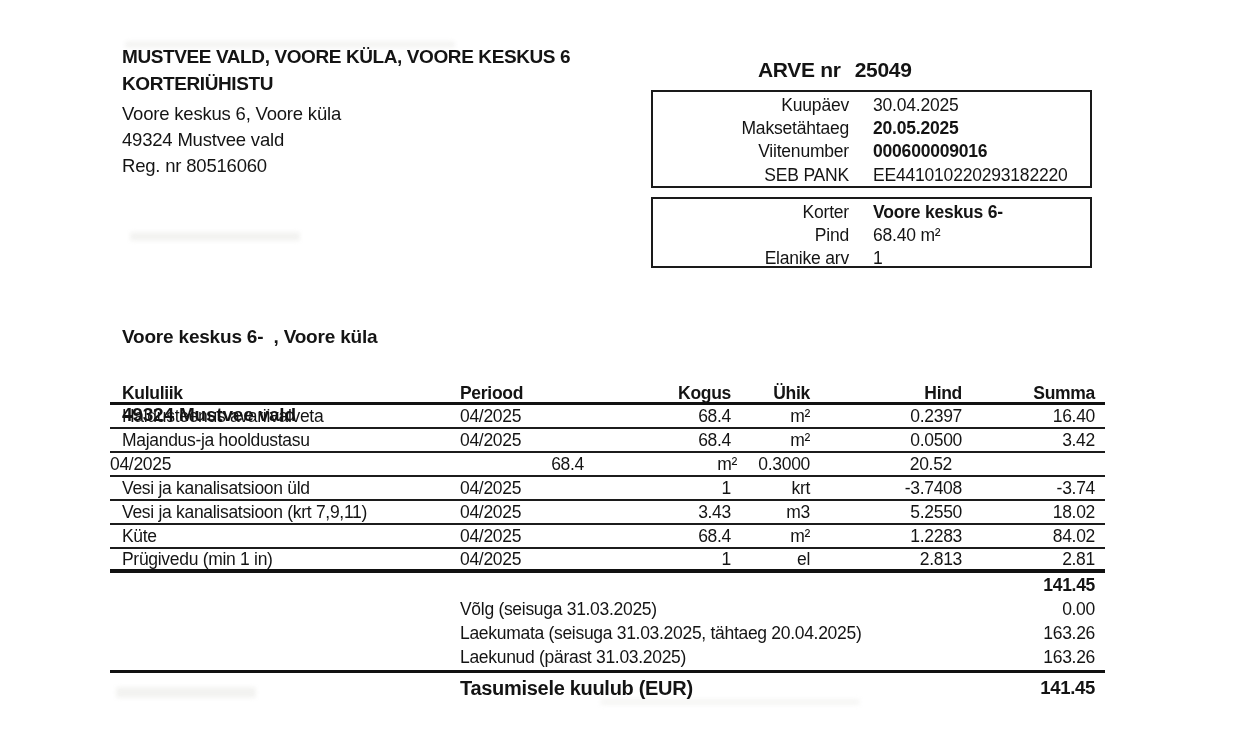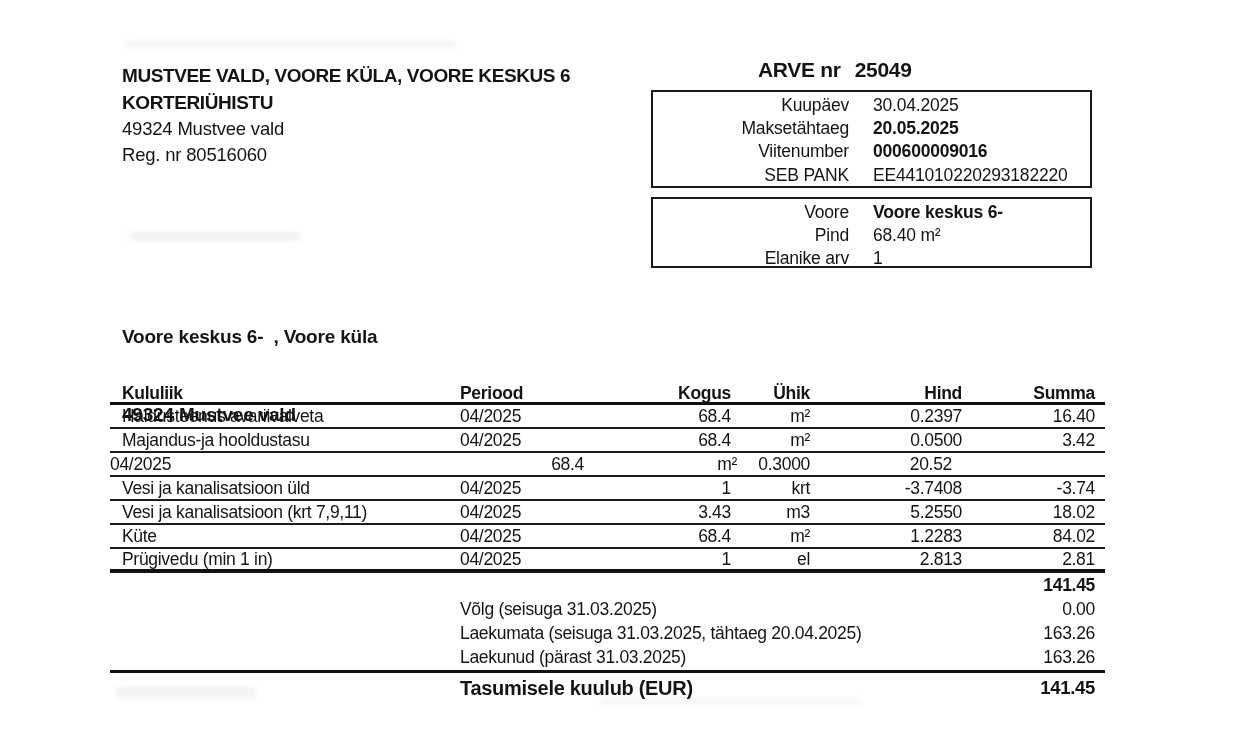--- a/index.html
+++ b/index.html
@@ -13,21 +13,21 @@
   .page { position: relative; width: 1236px; height: 737px; overflow: hidden; background: #ffffff; }
 
   
   .smudge { position: absolute; background: #ebebe8; filter: blur(2px); border-radius: 3px; }
   .smudge-1 { left: 125px; top: 41px;  width: 330px; height: 7px;  opacity: .55; }
   .smudge-2 { left: 130px; top: 232px; width: 170px; height: 9px;  opacity: .6; }
   .smudge-3 { left: 116px; top: 687px; width: 140px; height: 11px; opacity: .6; }
   .smudge-4 { left: 600px; top: 699px; width: 260px; height: 6px;  opacity: .45; }
 
   
-  .sender { position: absolute; left: 122px; top: 62px; }
+  .sender { position: absolute; left: 122px; top: 43px; }
   .sender .name { font-size: 19px; font-weight: 700; line-height: 27px; letter-spacing: -0.4px; }
   .sender .addr { font-size: 18.5px; line-height: 26px; }
   .sender .addr-first { margin-top: 4px; }
 
   
   .arve-title { position: absolute; left: 758px; top: 58px; font-size: 21px; font-weight: 700; letter-spacing: -0.3px; }
   .arve-title .num { margin-left: 14px; }
 
   
   .ibox { position: absolute; left: 651px; width: 441px; border: 2px solid #1a1a1a; box-sizing: border-box; background: #fff; }
@@ -75,20 +75,21 @@
 <div class="page">
 
   <div class="smudge smudge-1"></div>
   <div class="smudge smudge-2"></div>
   <div class="smudge smudge-3"></div>
   <div class="smudge smudge-4"></div>
 
   <div class="sender">
     <div class="name">MUSTVEE VALD, VOORE KÜLA, VOORE KESKUS 6</div>
     <div class="name">KORTERIÜHISTU</div>
+    <div class="addr addr-first">Voore keskus 6, Voore küla</div>
     <div class="addr">49324 Mustvee vald</div>
     <div class="addr">Reg. nr 80516060</div>
   </div>
 
   <div class="arve-title">
     <span>ARVE nr</span><span class="num">25049</span>
   </div>
 
   <div class="ibox ibox-details">
     <div class="ibox-row">
@@ -104,21 +105,21 @@
       <span class="ibox-value v-bold">000600009016</span>
     </div>
     <div class="ibox-row">
       <span class="ibox-label">SEB PANK</span>
       <span class="ibox-value">EE441010220293182220</span>
     </div>
   </div>
 
   <div class="ibox ibox-apartment">
     <div class="ibox-row">
-      <span class="ibox-label">Voore</span>
+      <span class="ibox-label">Korter</span>
       <span class="ibox-value v-bold">Voore keskus 6-</span>
     </div>
     <div class="ibox-row">
       <span class="ibox-label">Pind</span>
       <span class="ibox-value">68.40 m²</span>
     </div>
     <div class="ibox-row">
       <span class="ibox-label">Elanike arv</span>
       <span class="ibox-value">1</span>
     </div>

